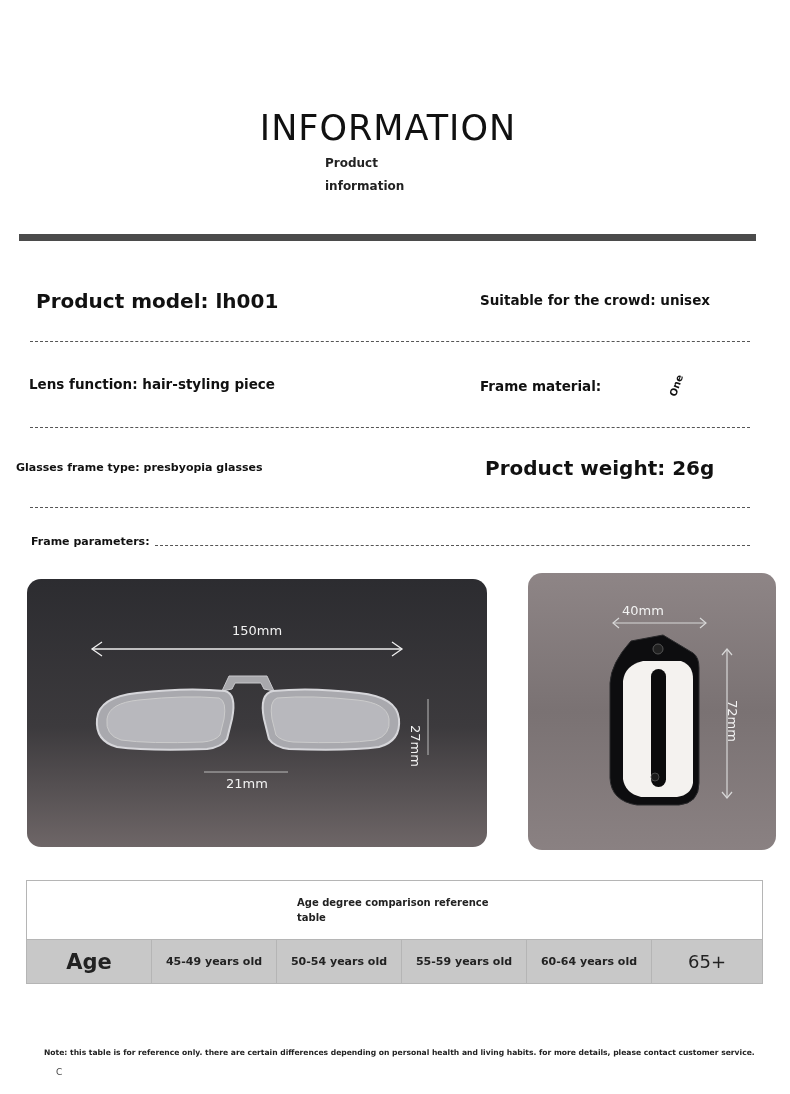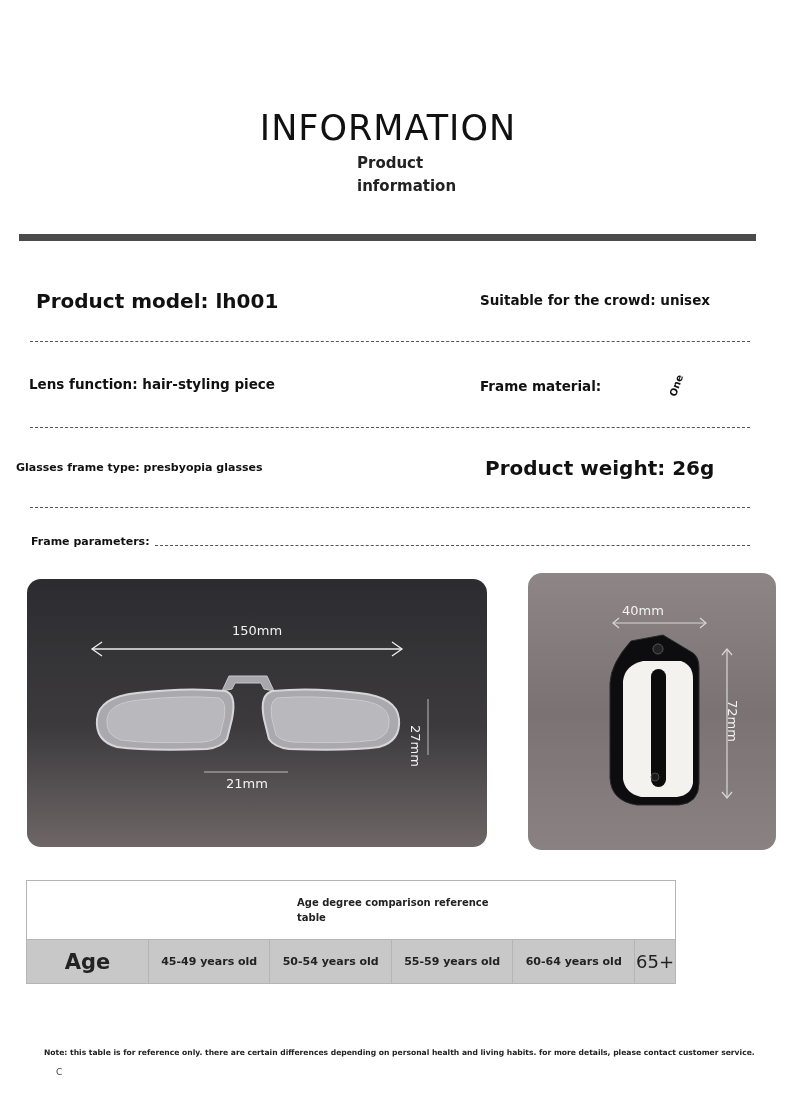--- a/index.html
+++ b/index.html
@@ -1,30 +1,30 @@
 <!DOCTYPE html>
 <html><head>
 <meta charset="utf-8">
 <style>
   html,body{margin:0;padding:0;background:#fff;}
   body{width:790px;height:1094px;position:relative;overflow:hidden;font-family:"Liberation Sans",sans-serif;color:#111;}
   .abs{position:absolute;}
   .title{left:0;width:776px;top:108px;text-align:center;font-family:"DejaVu Sans",sans-serif;font-size:35px;letter-spacing:1px;font-weight:normal;color:#111;}
-  .subtitle{left:325px;top:152px;font-family:"DejaVu Sans",sans-serif;font-size:15px;font-weight:bold;line-height:23px;color:#222;margin-left:32px;}
+  .subtitle{left:325px;top:152px;font-family:"DejaVu Sans",sans-serif;font-size:12px;font-weight:bold;line-height:23px;color:#222;}
   .bar{left:19px;top:234px;width:737px;height:7px;background:#4b4b4b;}
   .dash{height:0;border-top:1.5px dashed #555;}
   .b{font-family:"DejaVu Sans",sans-serif;font-weight:bold;color:#111;}
   .big{font-size:20px;}
   .med{font-size:13.5px;text-align:center;}
   .sm{font-size:11px;}
   .panel{border-radius:14px;overflow:hidden;}
   .p1{left:27px;top:579px;width:460px;height:268px;background:linear-gradient(180deg,#2c2c30 0%,#3c3a3d 55%,#6e6667 100%);}
   .p2{left:528px;top:573px;width:235px;height:277px;background:linear-gradient(180deg,#8e8586 0%,#7a7273 50%,#8a8182 100%);padding-left:13px;}
   .dimtxt{color:#f2f2f2;font-family:"DejaVu Sans",sans-serif;font-size:13px;}
-  table.cmp{position:absolute;left:26px;top:880px;width:650px;border-collapse:collapse;font-family:"DejaVu Sans",sans-serif;}
+  table.cmp{position:absolute;left:26px;top:880px;width:737px;border-collapse:collapse;font-family:"DejaVu Sans",sans-serif;}
   table.cmp td{border:1px solid #b5b5b5;text-align:center;vertical-align:middle;}
   .hdr td{height:56px;background:#fff;}
   .agerow td{background:#c8c8c8;height:41px;font-weight:bold;font-size:11px;color:#222;}
   .degrow td{background:#fff;height:49px;font-weight:bold;font-size:11px;color:#222;}
   .note{left:44px;top:1048px;font-family:"DejaVu Sans",sans-serif;font-size:7.6px;font-weight:bold;color:#222;white-space:nowrap;}
 </style>
 </head>
 <body>
 
 <div class="abs title">INFORMATION</div>

